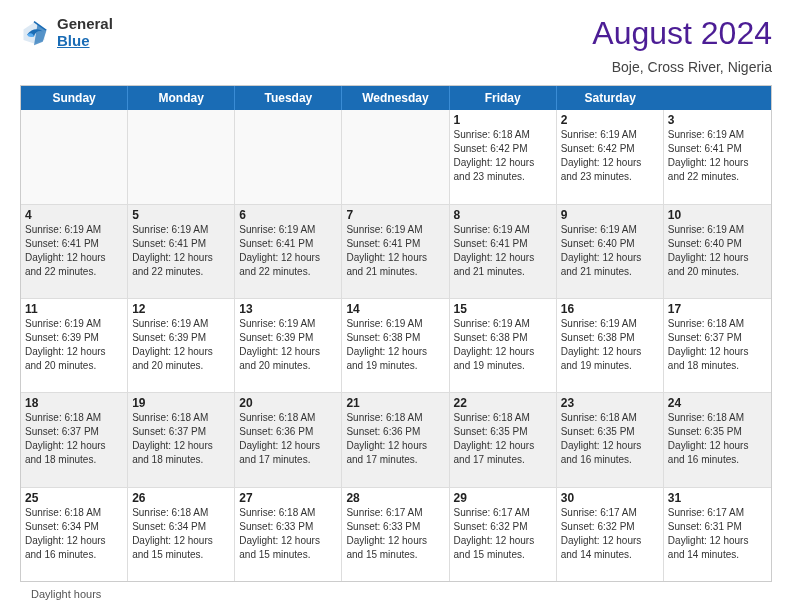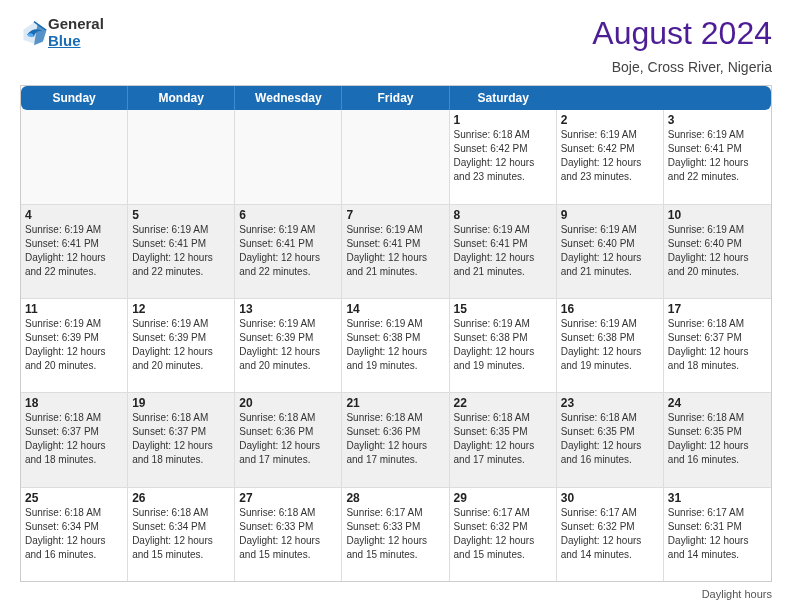--- a/index.html
+++ b/index.html
@@ -19,21 +19,21 @@
     }
     .header {
       display: flex;
       justify-content: space-between;
       align-items: flex-start;
       margin-bottom: 10px;
     }
     .logo {
       display: flex;
       align-items: center;
-      gap: 0;
+      gap: 9px;
     }
     .logo-text {
       display: flex;
       flex-direction: column;
       line-height: 1.1;
     }
     .logo-general {
       font-size: 15px;
       font-weight: bold;
       color: #333;
@@ -65,21 +65,20 @@
     .calendar {
       flex: 1;
       display: flex;
       flex-direction: column;
       border: 1px solid #ccc;
     }
     .cal-header-row {
       display: grid;
       grid-template-columns: repeat(7, 1fr);
       background: #1a6cb5;
-      border-radius: 6px;
     }
     .cal-header-cell {
       padding: 5px 4px;
       text-align: center;
       color: #fff;
       font-size: 12px;
       font-weight: bold;
       border-right: 1px solid #3a8cd5;
     }
     .cal-header-cell:last-child {
@@ -125,21 +124,21 @@
     }
     .day-info {
       font-size: 10px;
       color: #333;
       line-height: 1.4;
     }
     .footer-note {
       margin-top: 6px;
       font-size: 11px;
       color: #555;
-      text-align: right;
+      text-align: left;
       padding-left: 11px;
     }
   </style>
 </head>
 <body>
 
 <div class="page">
   <div class="header">
     <div class="logo">
       <svg class="logo-icon" viewBox="0 0 32 32">
@@ -158,20 +157,21 @@
     <div class="title-area">
       <div class="main-title">August 2024</div>
       <div class="subtitle">Boje, Cross River, Nigeria</div>
     </div>
   </div>
 
   <div class="calendar">
     <div class="cal-header-row">
     <div class="cal-header-cell">Sunday</div>
         <div class="cal-header-cell">Monday</div>
+        <div class="cal-header-cell">Tuesday</div>
         <div class="cal-header-cell">Wednesday</div>
         <div class="cal-header-cell">Friday</div>
         <div class="cal-header-cell">Saturday</div>
       </div>
     <div class="cal-body">
     <div class="cal-row">
           <div class="cal-cell empty"></div>
           <div class="cal-cell empty"></div>
           <div class="cal-cell empty"></div>
           <div class="cal-cell empty"></div>

